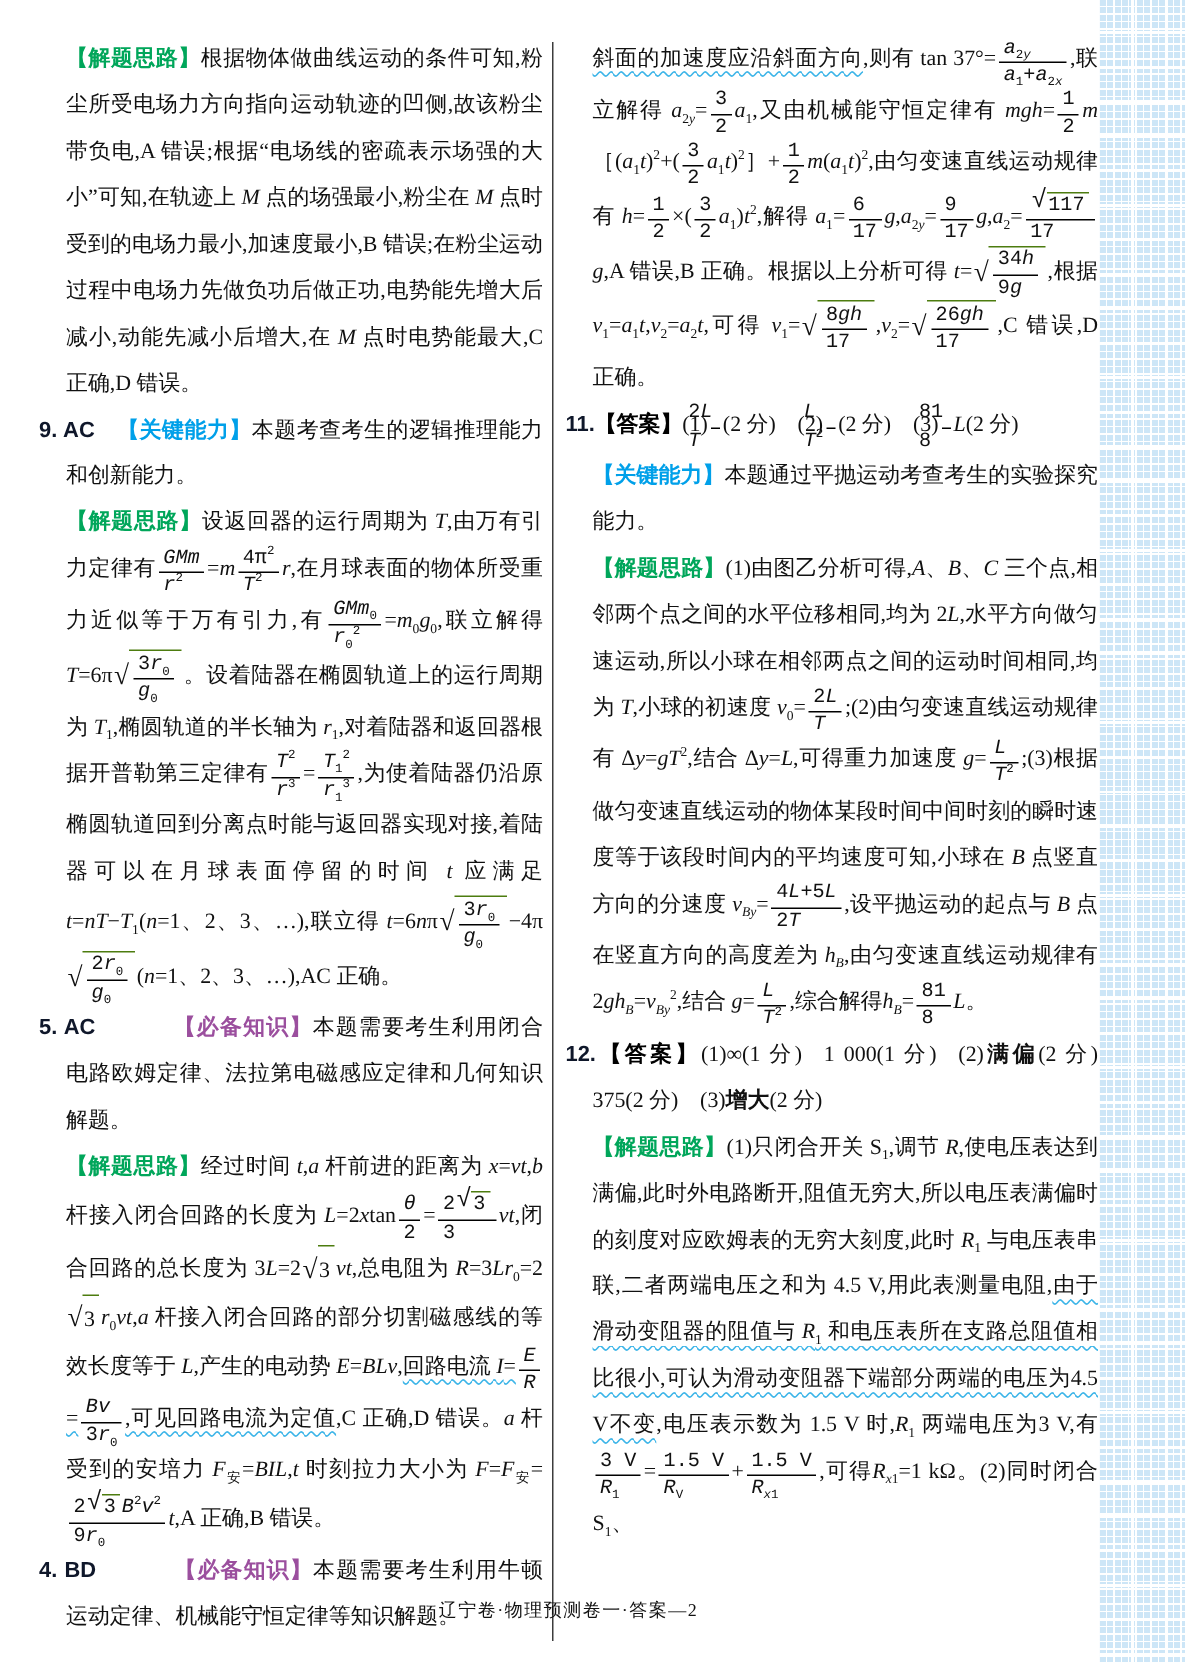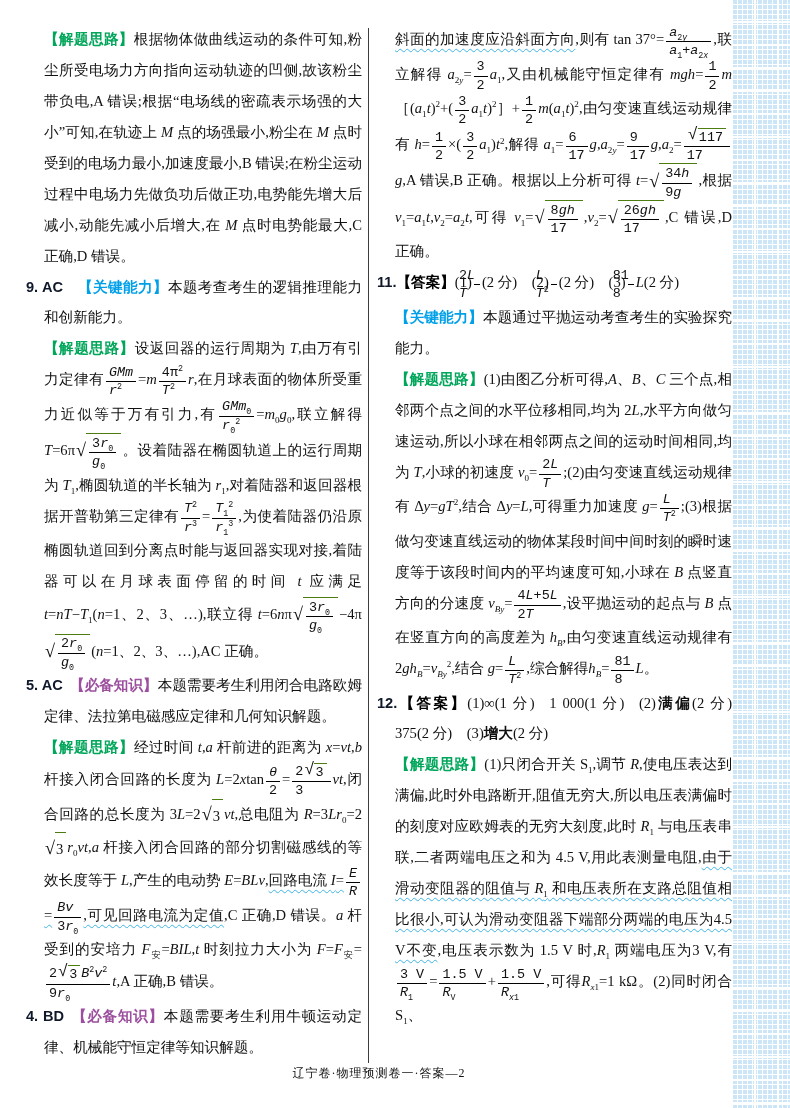--- a/index.html
+++ b/index.html
@@ -30,21 +30,21 @@
   .col-right{flex:1;min-width:0;padding-left:4px;}
   .col p{margin:0 0 0 18px;}
   .col p.q{text-indent:-18px;}
   .qnum{
     color:#0f172a;font-family:"Liberation Sans","DejaVu Sans",sans-serif;
     font-weight:bold;font-style:normal;
   }
   .lab{font-family:"Liberation Sans","DejaVu Sans",sans-serif;font-weight:bold;}
   .green{color:#00a65a;}
   .cyan{color:#00a0e9;}
-  .purple{color:#9b4f9e;}
+  .purple{color:#9b4f9e;margin-left:44px;}
   .blue-b{color:#000000;font-family:"Liberation Sans","DejaVu Sans",sans-serif;font-weight:bold;}
   strong{font-family:"Liberation Sans","DejaVu Sans",sans-serif;}
   em{font-style:italic;}
   sub,sup{font-size:0.62em;line-height:0;}
   .wavy{
     text-decoration:underline;
     text-decoration-style:wavy;
     text-decoration-color:#3db5e8;
     text-decoration-thickness:1px;
     text-underline-offset:4px;

